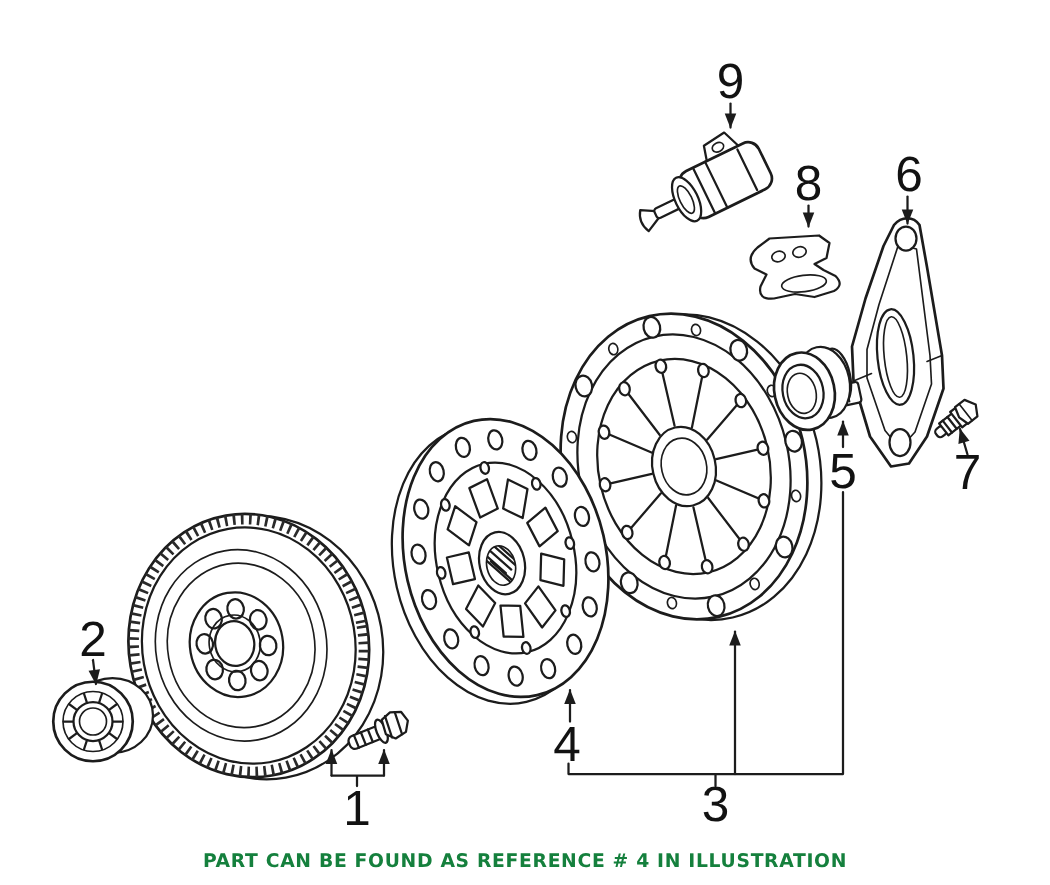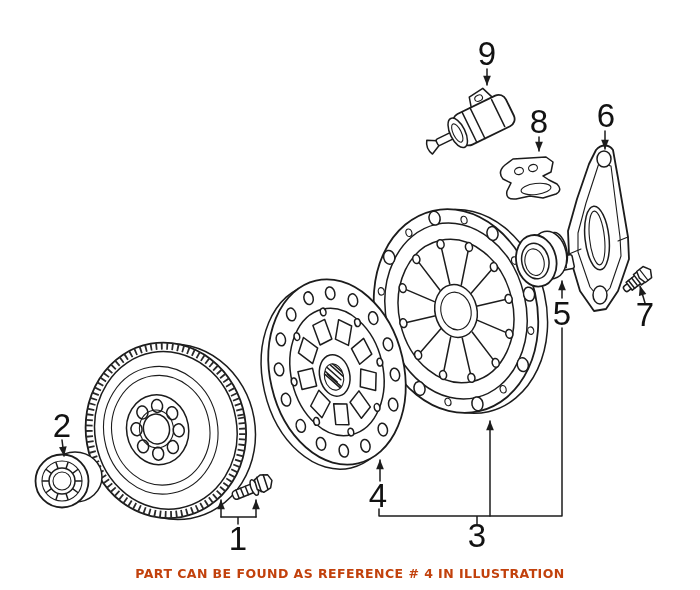--- a/index.html
+++ b/index.html
@@ -13,21 +13,21 @@
   svg.diagram .w    { fill:#ffffff; }
   svg.diagram .thin { stroke-width:1.1; }
   svg.diagram .thk  { stroke-width:1.8; }
   svg.diagram .teeth{ stroke-width:7; stroke-dasharray:1.8 3.6; stroke:#2a2a2a; stroke-linecap:butt; }
   svg.diagram .lbl  { stroke:none; fill:#121212; font:400 33px "Liberation Sans", sans-serif; text-anchor:middle; }
   svg.diagram .ah   { fill:#1c1c1c; stroke:none; }
   .sc, .sc * { vector-effect:non-scaling-stroke; }
   .note {
     position:absolute; left:0; right:0; top:566px; text-align:center;
     font:bold 12.5px "DejaVu Sans", sans-serif; letter-spacing:0.45px;
-    color:#c2410c;
+    color:#15803d;
   }
 </style>
 </head>
 <body>
 
 <div class="stage">
 
 <svg class="diagram" width="700" height="590" viewBox="0 0 700 590">
   <defs>
     <marker id="arw" viewBox="0 0 10 8" refX="9" refY="4" markerWidth="11" markerHeight="9" orient="auto" markerUnits="userSpaceOnUse">

